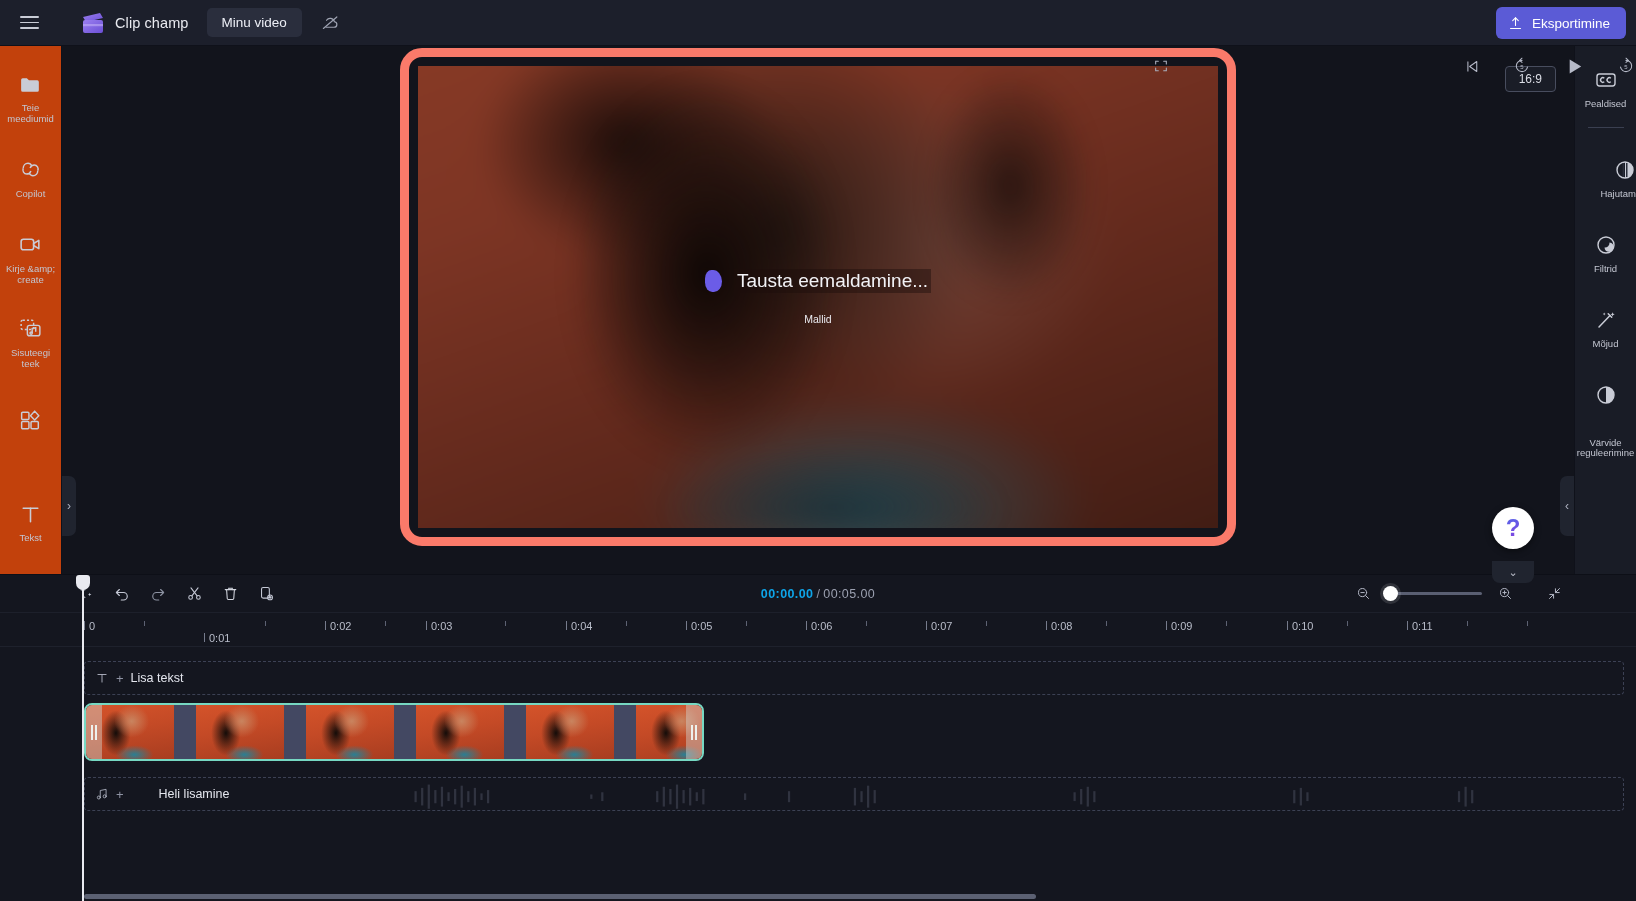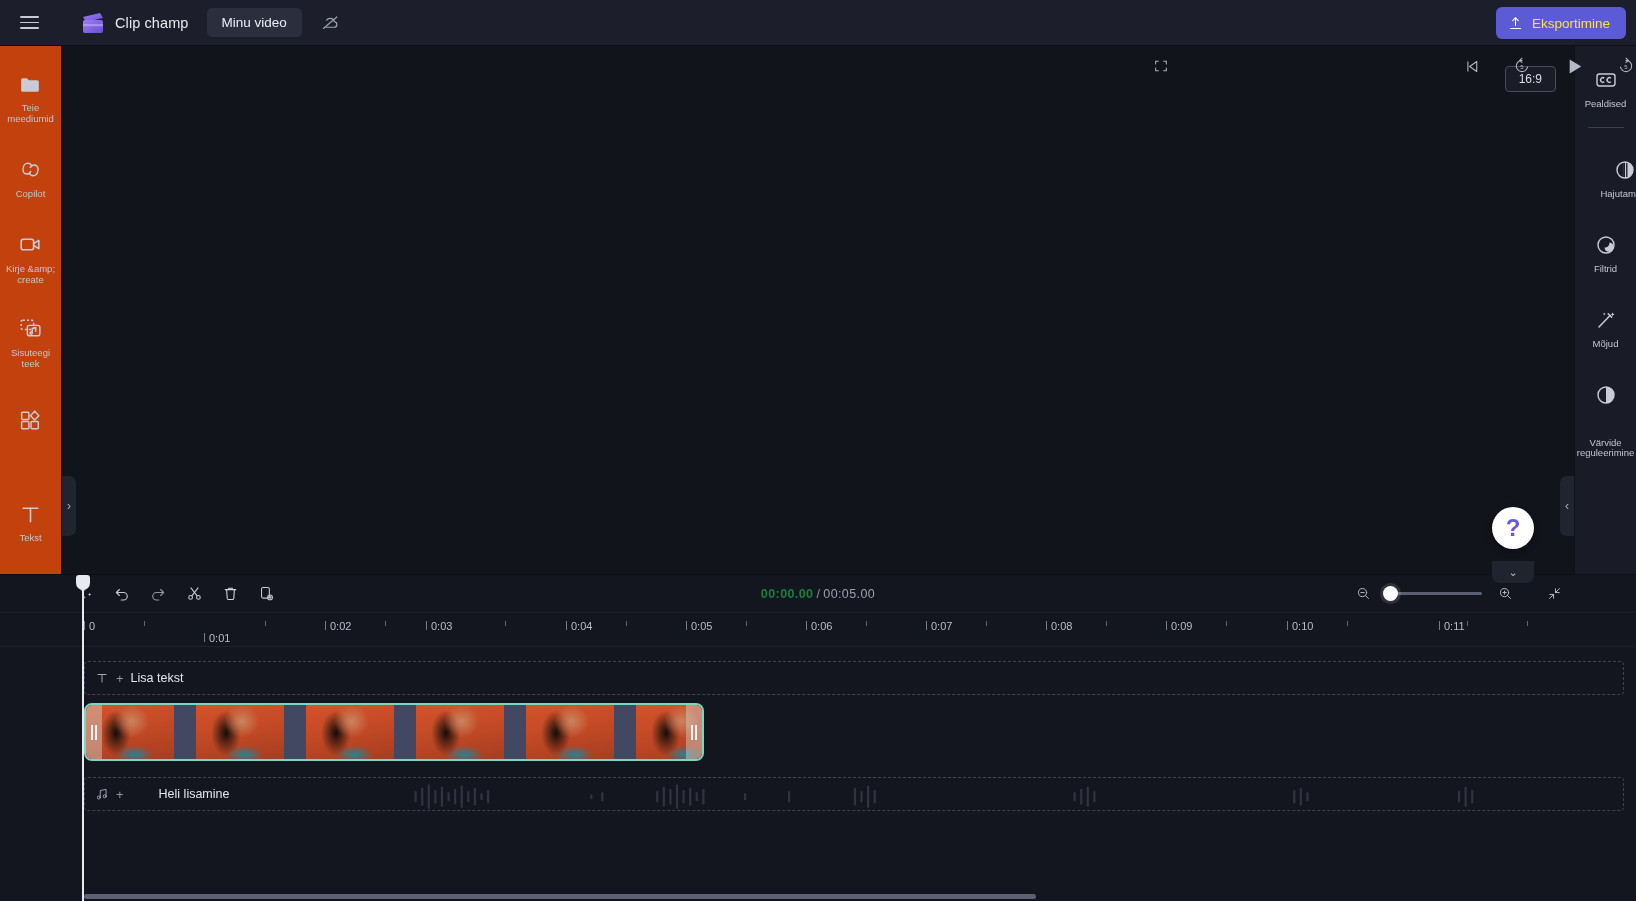--- a/index.html
+++ b/index.html
@@ -31,21 +31,21 @@
     background:#2a2e3d; border-radius:5px;
     padding: 7px 15px; font-size: 13.5px; color:#eceef5;
     cursor:pointer;
   }
   .cloud-off { margin-left: 14px; width:30px; height:30px; display:flex; align-items:center; justify-content:center; cursor:pointer; }
   .export-btn {
     position:absolute; right: 10px; top: 7px;
     height: 32px; padding: 0 16px 0 12px;
     background:#5b5bd6; border-radius:6px;
     display:flex; align-items:center; gap:9px;
-    font-size:13.5px; color:#fde047; cursor:pointer;
+    font-size:13.5px; color:#ffffff; cursor:pointer;
     border: none;
     font-family: "Liberation Sans", sans-serif;
   }
 
   
   .body { flex:1; display:flex; min-height:0; position:relative; }
 
   
   .leftrail {
     width: 62px; flex:0 0 62px;
@@ -154,21 +154,21 @@
     display:flex; align-items:center; justify-content:center; color:#b9bcc8; font-size:11px; cursor:pointer;
     z-index:19;
   }
 
   
   .timeline { flex:0 0 327px; background:#14161f; display:flex; flex-direction:column; border-top:1px solid #0d0f17; position:relative; }
   .tl-toolbar { height: 38px; display:flex; align-items:center; position:relative; border-bottom:1px solid #1d202b; }
   .tool-group { display:flex; align-items:center; gap: 8px; margin-left: 72px; }
   .tbtn { width:28px; height:28px; display:flex; align-items:center; justify-content:center; cursor:pointer; border-radius:4px; }
   .timecode { position:absolute; left:50%; transform:translateX(-50%); font-size:12.5px; letter-spacing:.4px; }
-  .tc-cur { color:#15803d; font-weight:bold; }
+  .tc-cur { color:#0ea5e9; font-weight:bold; }
   .tc-sep { color:#8d92a3; margin:0 3px; }
   .tc-tot { color:#9ba0b0; }
   .zoomgroup { position:absolute; right: 68px; display:flex; align-items:center; gap:9px; }
   .zslider { width: 96px; height:3px; background:#5a5f72; border-radius:2px; position:relative; cursor:pointer; }
   .zhandle { position:absolute; left:-3px; top:-6.5px; width:15px; height:15px; border-radius:50%; background:#fff; box-shadow:0 0 0 3px rgba(255,255,255,.12); }
 
   .tl-ruler { height: 34px; position:relative; border-bottom:1px solid #1e212c; }
   .tick { position:absolute; top: 8px; }
   .tick .bar { width:1px; height:9px; background:#767b8c; }
   .tick .lbl { position:absolute; left:5px; top:-1px; font-size:11px; color:#b9bdca; white-space:nowrap; }
@@ -356,20 +356,35 @@
         <span class="rail-label">Brändikomplekt</span>
       </div>
     </div>
 
     <div class="center">
 
       <div class="stage">
 
         <div class="ratio-badge">16:9</div>
 
+        <div class="preview-wrap" style="margin-top:-26px;">
+          <div class="preview-inner">
+            <div class="vid-bg"></div>
+            <div class="vid-hairmask"></div>
+
+            <div class="overlay-center">
+              <div class="loading-row">
+                <div class="spinner"></div>
+                <div class="loading-text">Tausta eemaldamine...</div>
+              </div>
+              <div class="mallid">Mallid</div>
+            </div>
+          </div>
+          <div class="preview-frame"></div>
+        </div>
       </div>
 
       <div class="playbar">
         <div class="pb-left">
           <span class="pbtn">
             <svg width="17" height="17" viewBox="0 0 24 24" fill="none" stroke="#a9aebd" stroke-width="1.5">
               <rect x="3" y="6" width="18" height="12" rx="2"></rect>
               <line x1="4" y1="19" x2="20" y2="5"></line>
             </svg>
           </span>
@@ -646,21 +661,21 @@
       <div class="tick minor" style="left:1226px;">
           <div class="bar"></div>
         </div>
       <div class="tick" style="left:1287px;">
         <div class="bar"></div>
           <div class="lbl">0:10</div>
       </div>
       <div class="tick minor" style="left:1347px;">
           <div class="bar"></div>
         </div>
-      <div class="tick" style="left:1407px;margin-left:32px;">
+      <div class="tick" style="left:1407px;">
         <div class="bar"></div>
           <div class="lbl">0:11</div>
       </div>
       <div class="tick minor" style="left:1467px;">
           <div class="bar"></div>
         </div>
       <div class="tick minor" style="left:1527px;">
           <div class="bar"></div>
         </div>
     </div>

